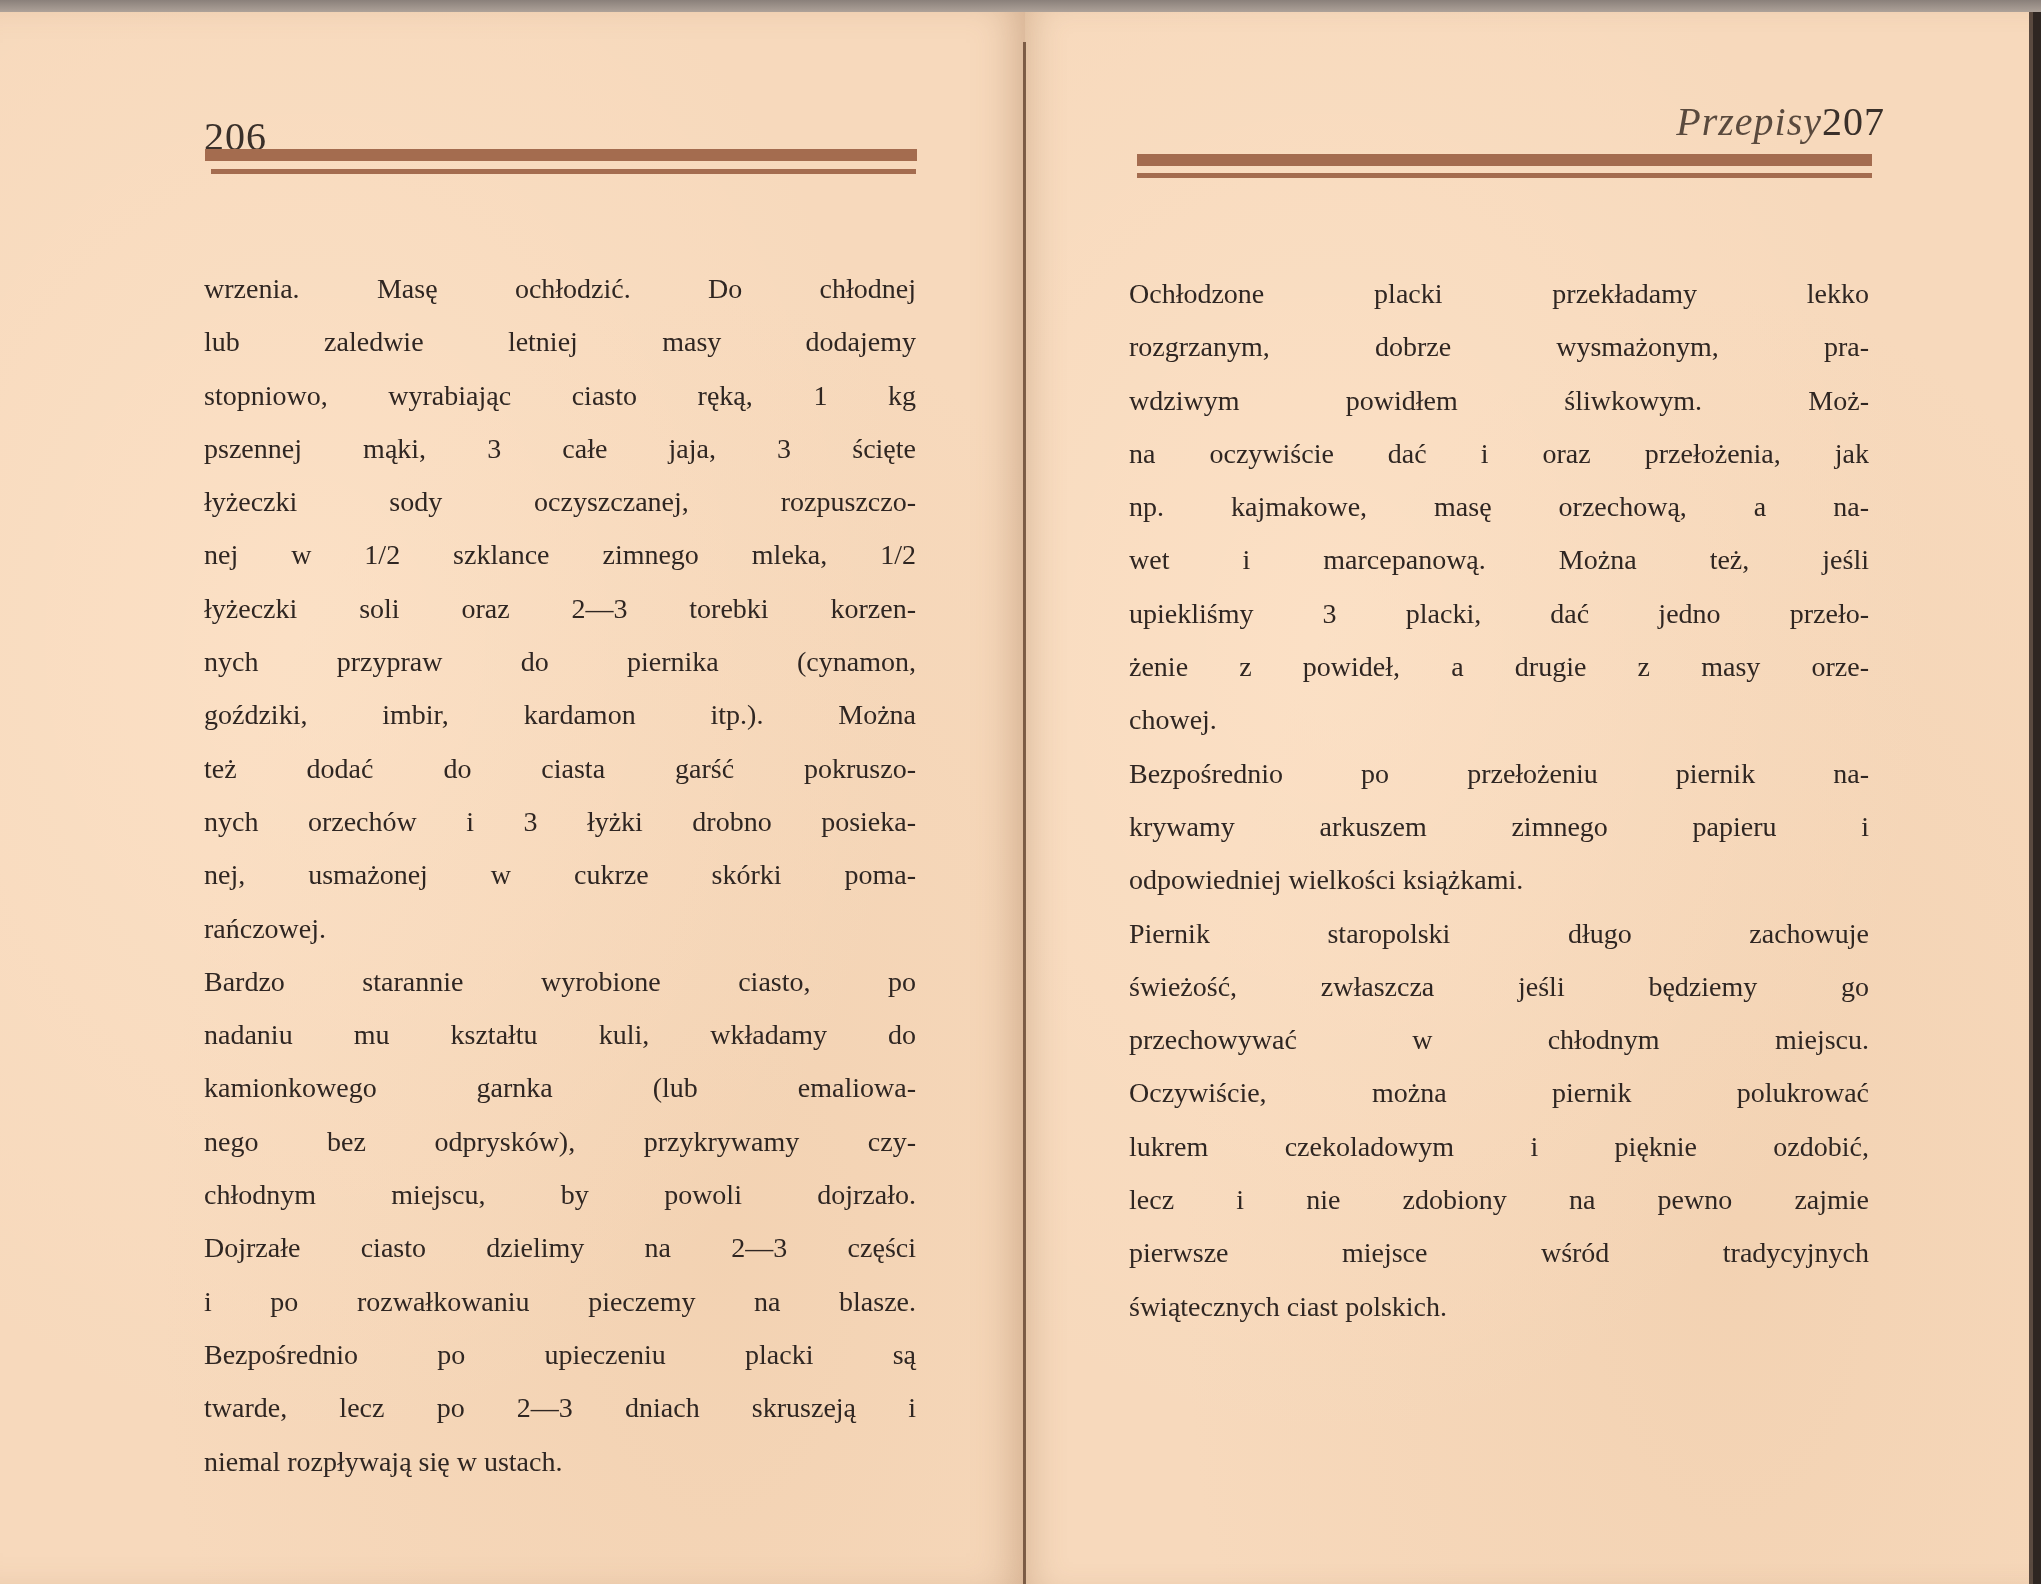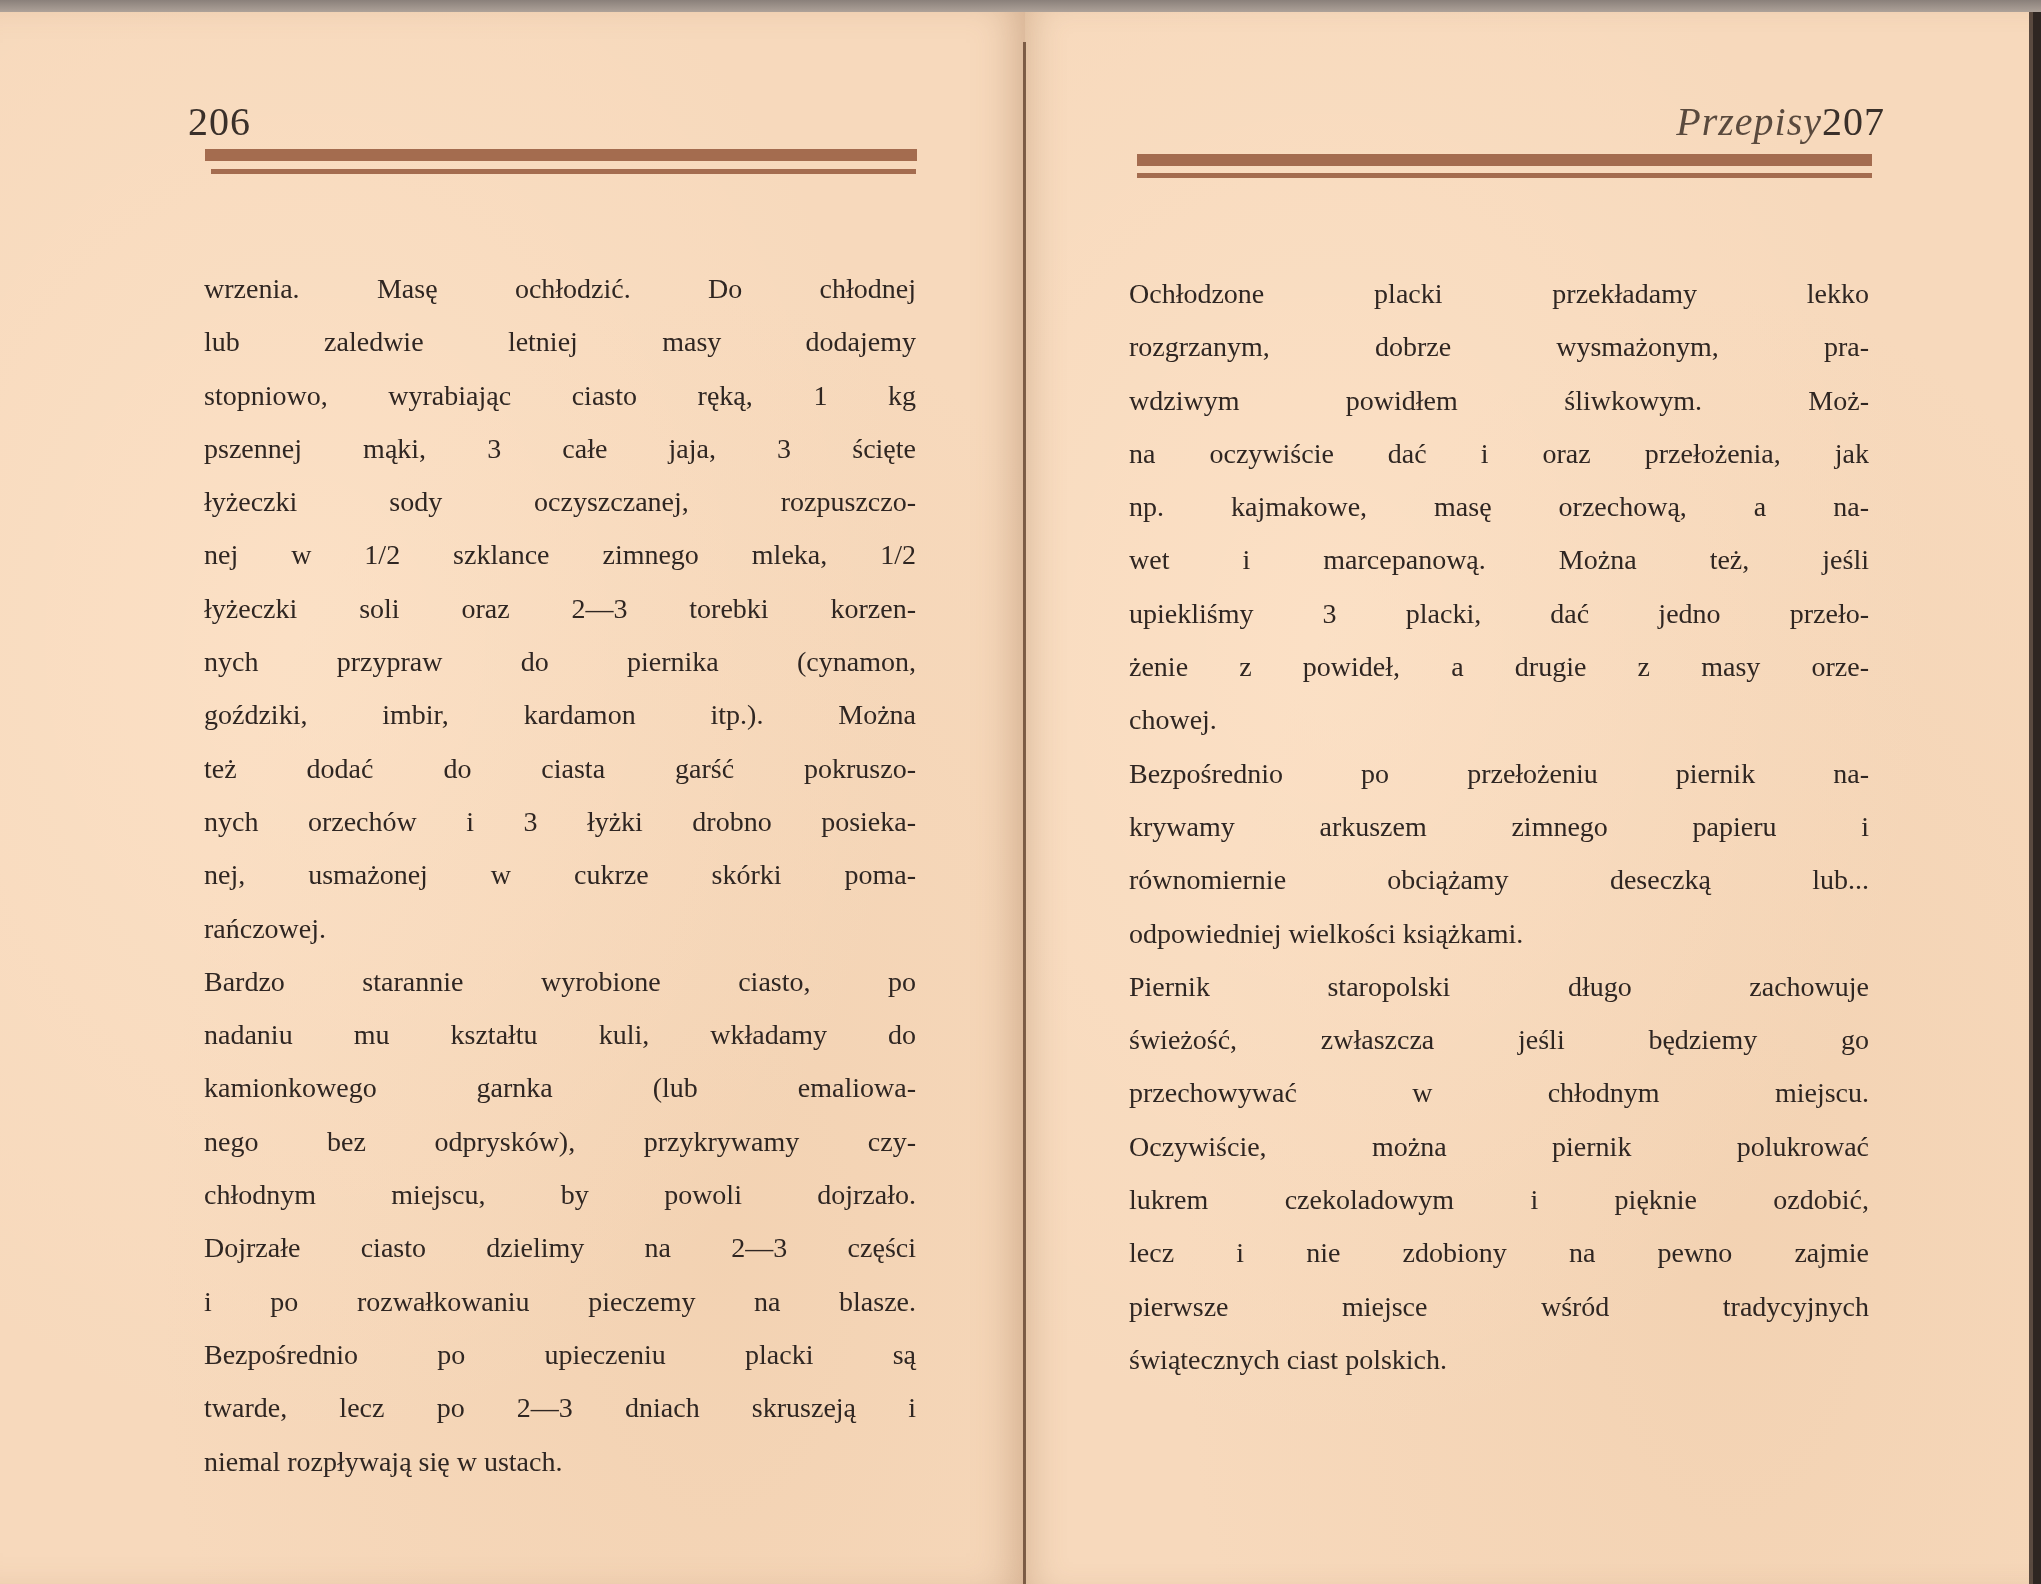--- a/index.html
+++ b/index.html
@@ -36,21 +36,21 @@
     background: #5b3c28; opacity: 0.75;
   }
   .right-edge {
     position: absolute; right: 0; top: 12px; width: 8px; height: 1572px;
     background: #2e2622;
   }
   .folio {
     position: absolute; top: 86px; font-size: 40px; color: #3a302a;
     letter-spacing: 1px;
   }
-  .folio.left { left: 188px; }
+  .folio.left { left: 204px; margin-top: 15px; }
   .folio.right { right: 150px; text-align: left; }
   .running-head {
     font-style: italic; font-size: 40px; color: #5a4a3e;
   }
   .rule-thick, .rule-thin {
     position: absolute; background: #a46c4f;
   }
   .left .rule-thick { left: 205px; top: 137px; width: 712px; height: 12px; }
   .left .rule-thin  { left: 211px; top: 157px; width: 705px; height: 5px; }
   .right .rule-thick { left: 112px; top: 142px; width: 735px; height: 12px; }
@@ -114,21 +114,20 @@
         <span class="line">rozgrzanym, dobrze wysmażonym, pra-</span>
         <span class="line">wdziwym powidłem śliwkowym. Moż-</span>
         <span class="line">na oczywiście dać i oraz przełożenia, jak</span>
         <span class="line">np. kajmakowe, masę orzechową, a na-</span>
         <span class="line">wet i marcepanową. Można też, jeśli</span>
         <span class="line">upiekliśmy 3 placki, dać jedno przeło-</span>
         <span class="line">żenie z powideł, a drugie z masy orze-</span>
         <span class="line last">chowej.</span>
         <span class="line">Bezpośrednio po przełożeniu piernik na-</span>
         <span class="line">krywamy arkuszem zimnego papieru i</span>
-        <span class="line">równomiernie obciążamy deseczką lub...</span>
         <span class="line last">odpowiedniej wielkości książkami.</span>
         <span class="line">Piernik staropolski długo zachowuje</span>
         <span class="line">świeżość, zwłaszcza jeśli będziemy go</span>
         <span class="line">przechowywać w chłodnym miejscu.</span>
         <span class="line">Oczywiście, można piernik polukrować</span>
         <span class="line">lukrem czekoladowym i pięknie ozdobić,</span>
         <span class="line">lecz i nie zdobiony na pewno zajmie</span>
         <span class="line">pierwsze miejsce wśród tradycyjnych</span>
         <span class="line last">świątecznych ciast polskich.</span>
       </div>

